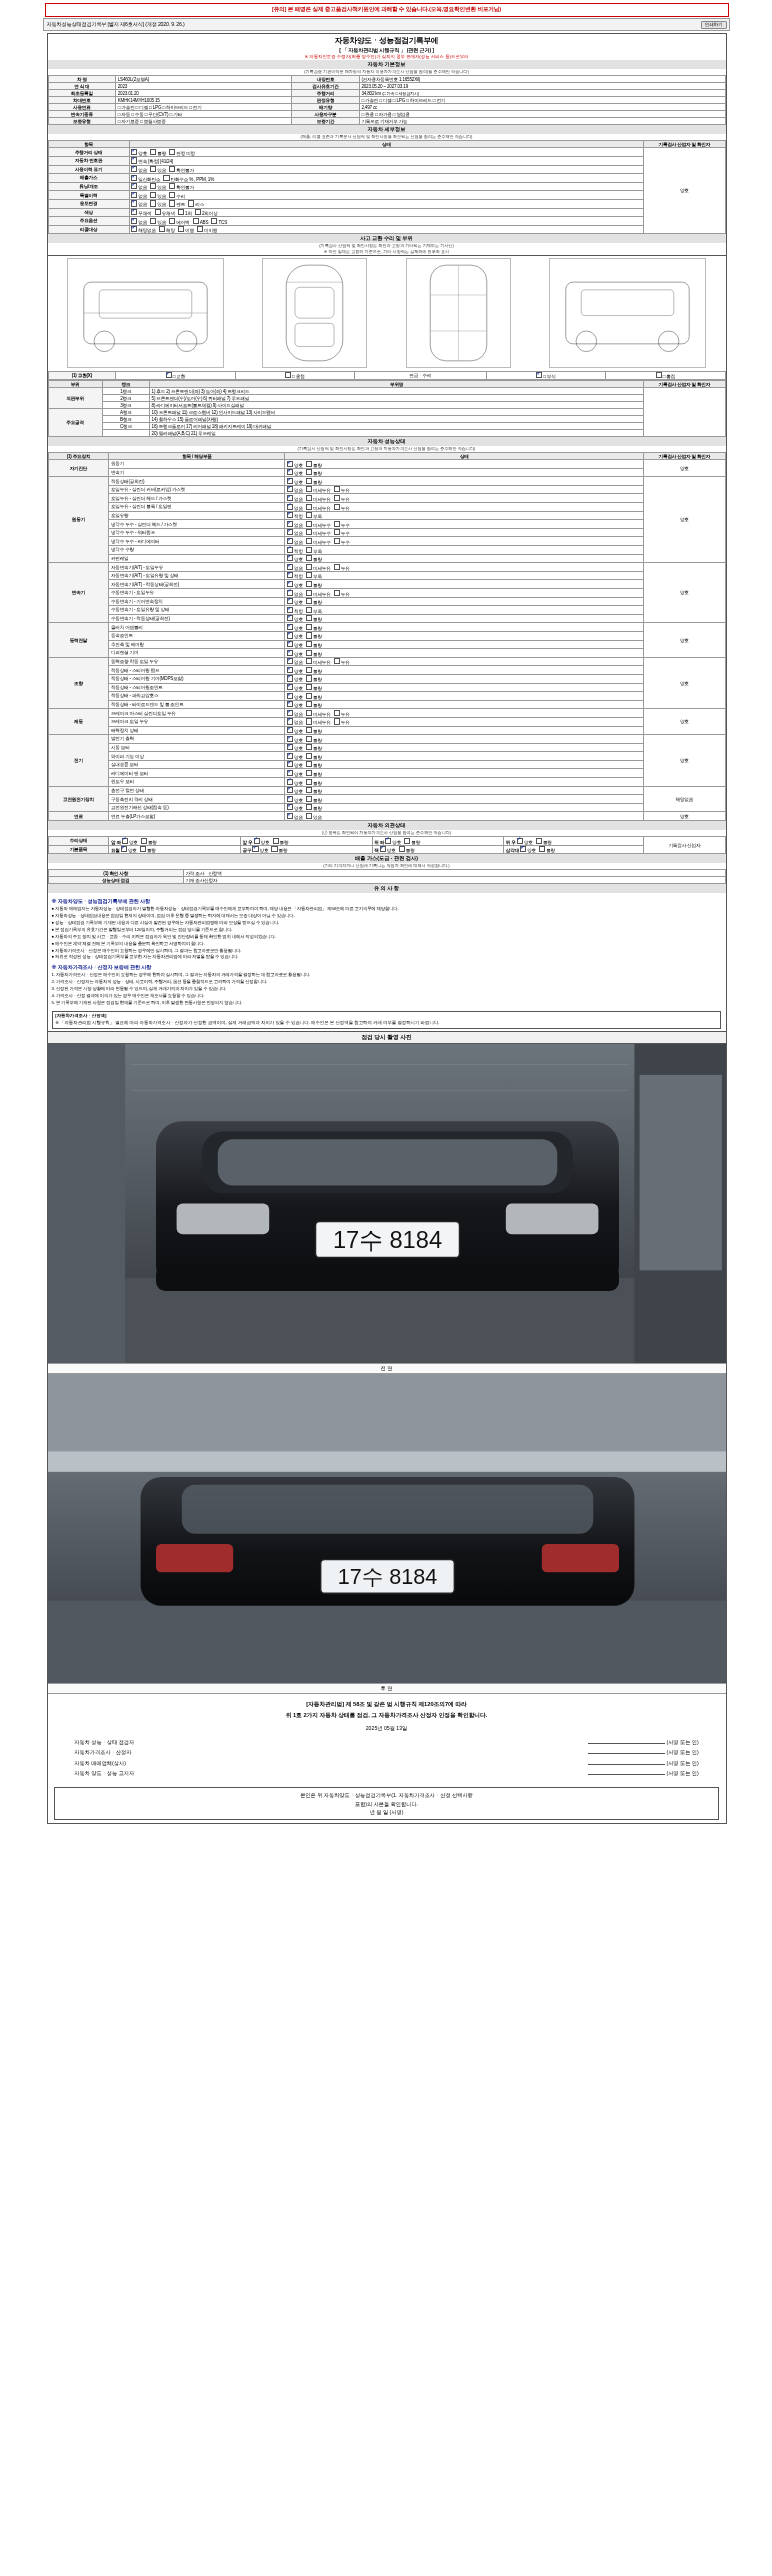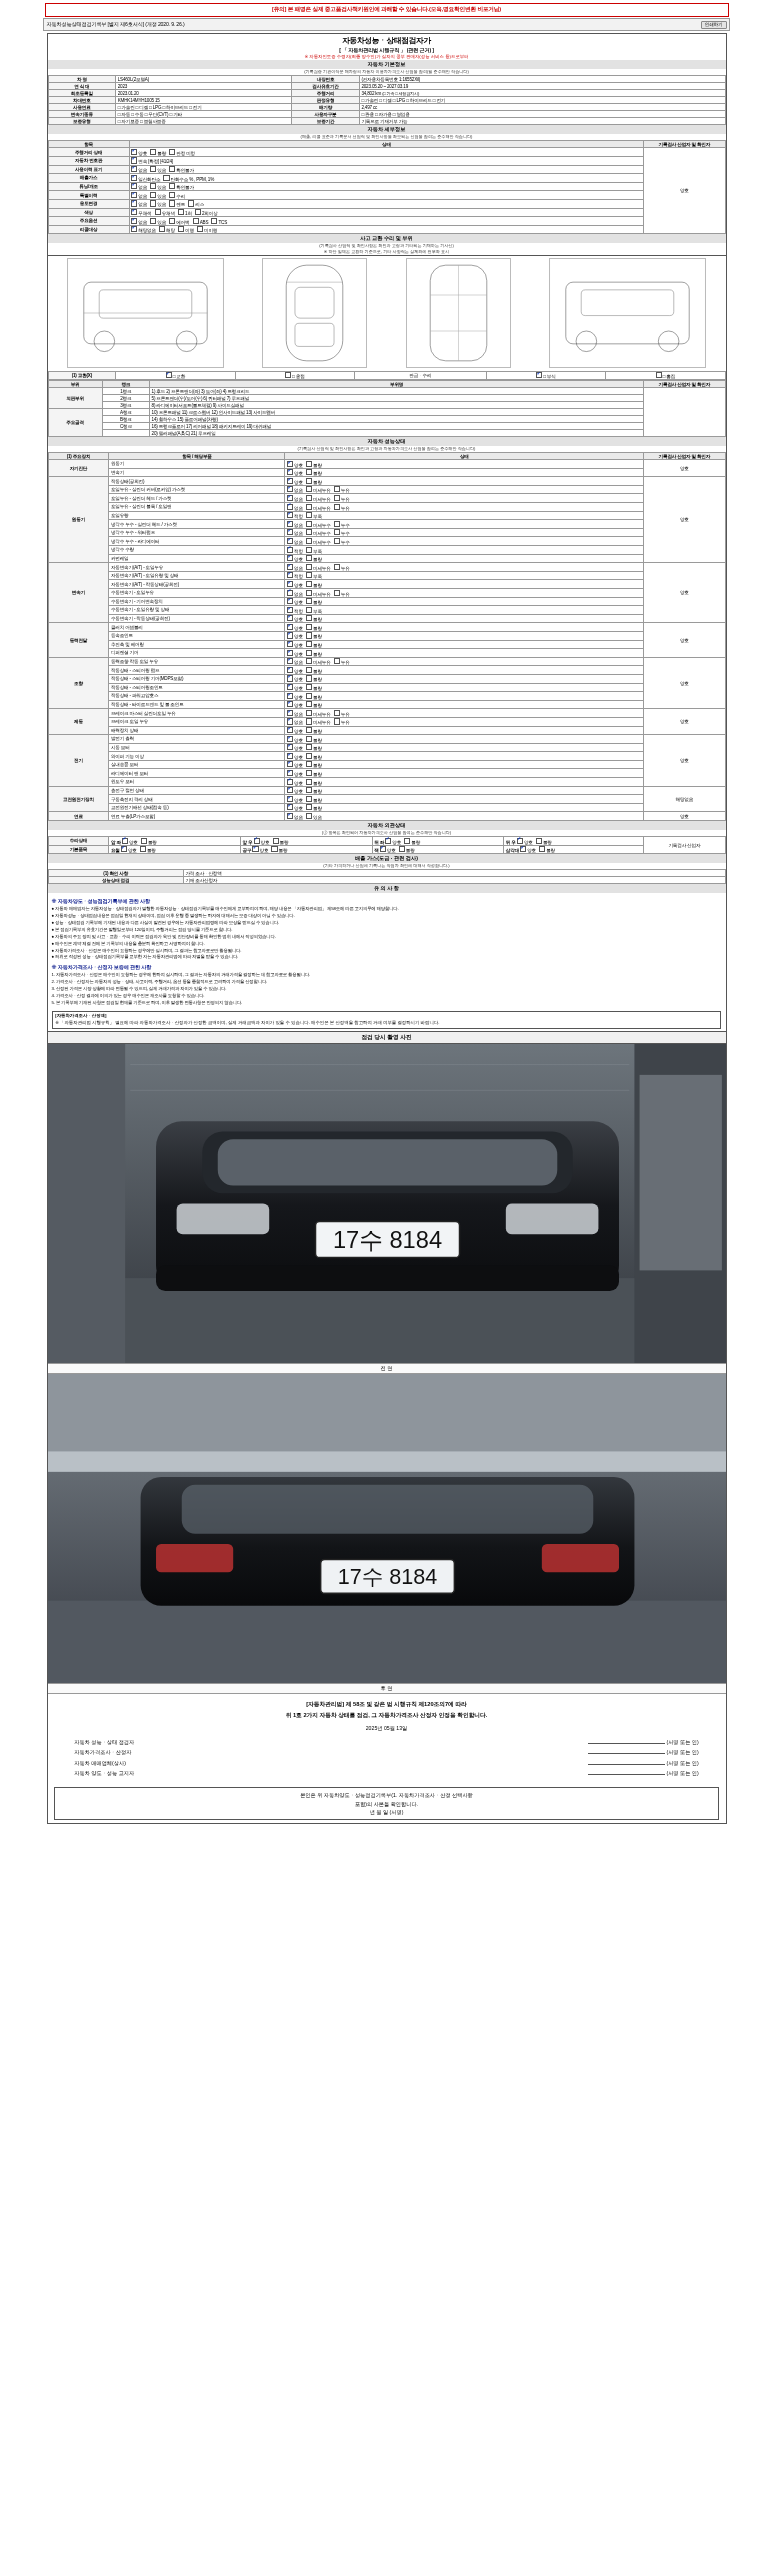--- a/index.html
+++ b/index.html
@@ -59,21 +59,21 @@
   <div class="topwarn">[유의] 본 패명은 실제 중고품검사책키원인에 과해할 수 있습니다.(모욕,명요확인변환 비포거님)</div>
 
   <div class="subbar">
     <span>자동차성능상태점검기록부 [별지 제6호서식] (개정 2020. 9. 26.)</span>
     <span class="btn">인쇄하기</span>
   </div>
 
   <div class="sheet">
 
     <div class="title-block">
-      <div class="title-main">자동차성능ㆍ상태점검자가</div>
+      <div class="title-main">자동차양도ㆍ성능점검기록부에</div>
       <div class="title-sub">[ 「 자동차관리법 시행규칙 」 (관련 근거) ]</div>
       <div class="title-note red">※ 자동차인도증 수령자(최종 양수인)가 실차의 공부 판매자(성능 서비스 등)으로부터</div>
     </div>
 
     <div class="sec">자동차 기본정보</div>
     <div class="secnote">(기록검증 기관이작문 매자정의 자동차 이용자가격조사 산업을 참여(될 준수해만 작습니다)</div>
     <table>
       <tbody>
           <tr>
         <td class="lbl" style="width:10%">차 명</td>

